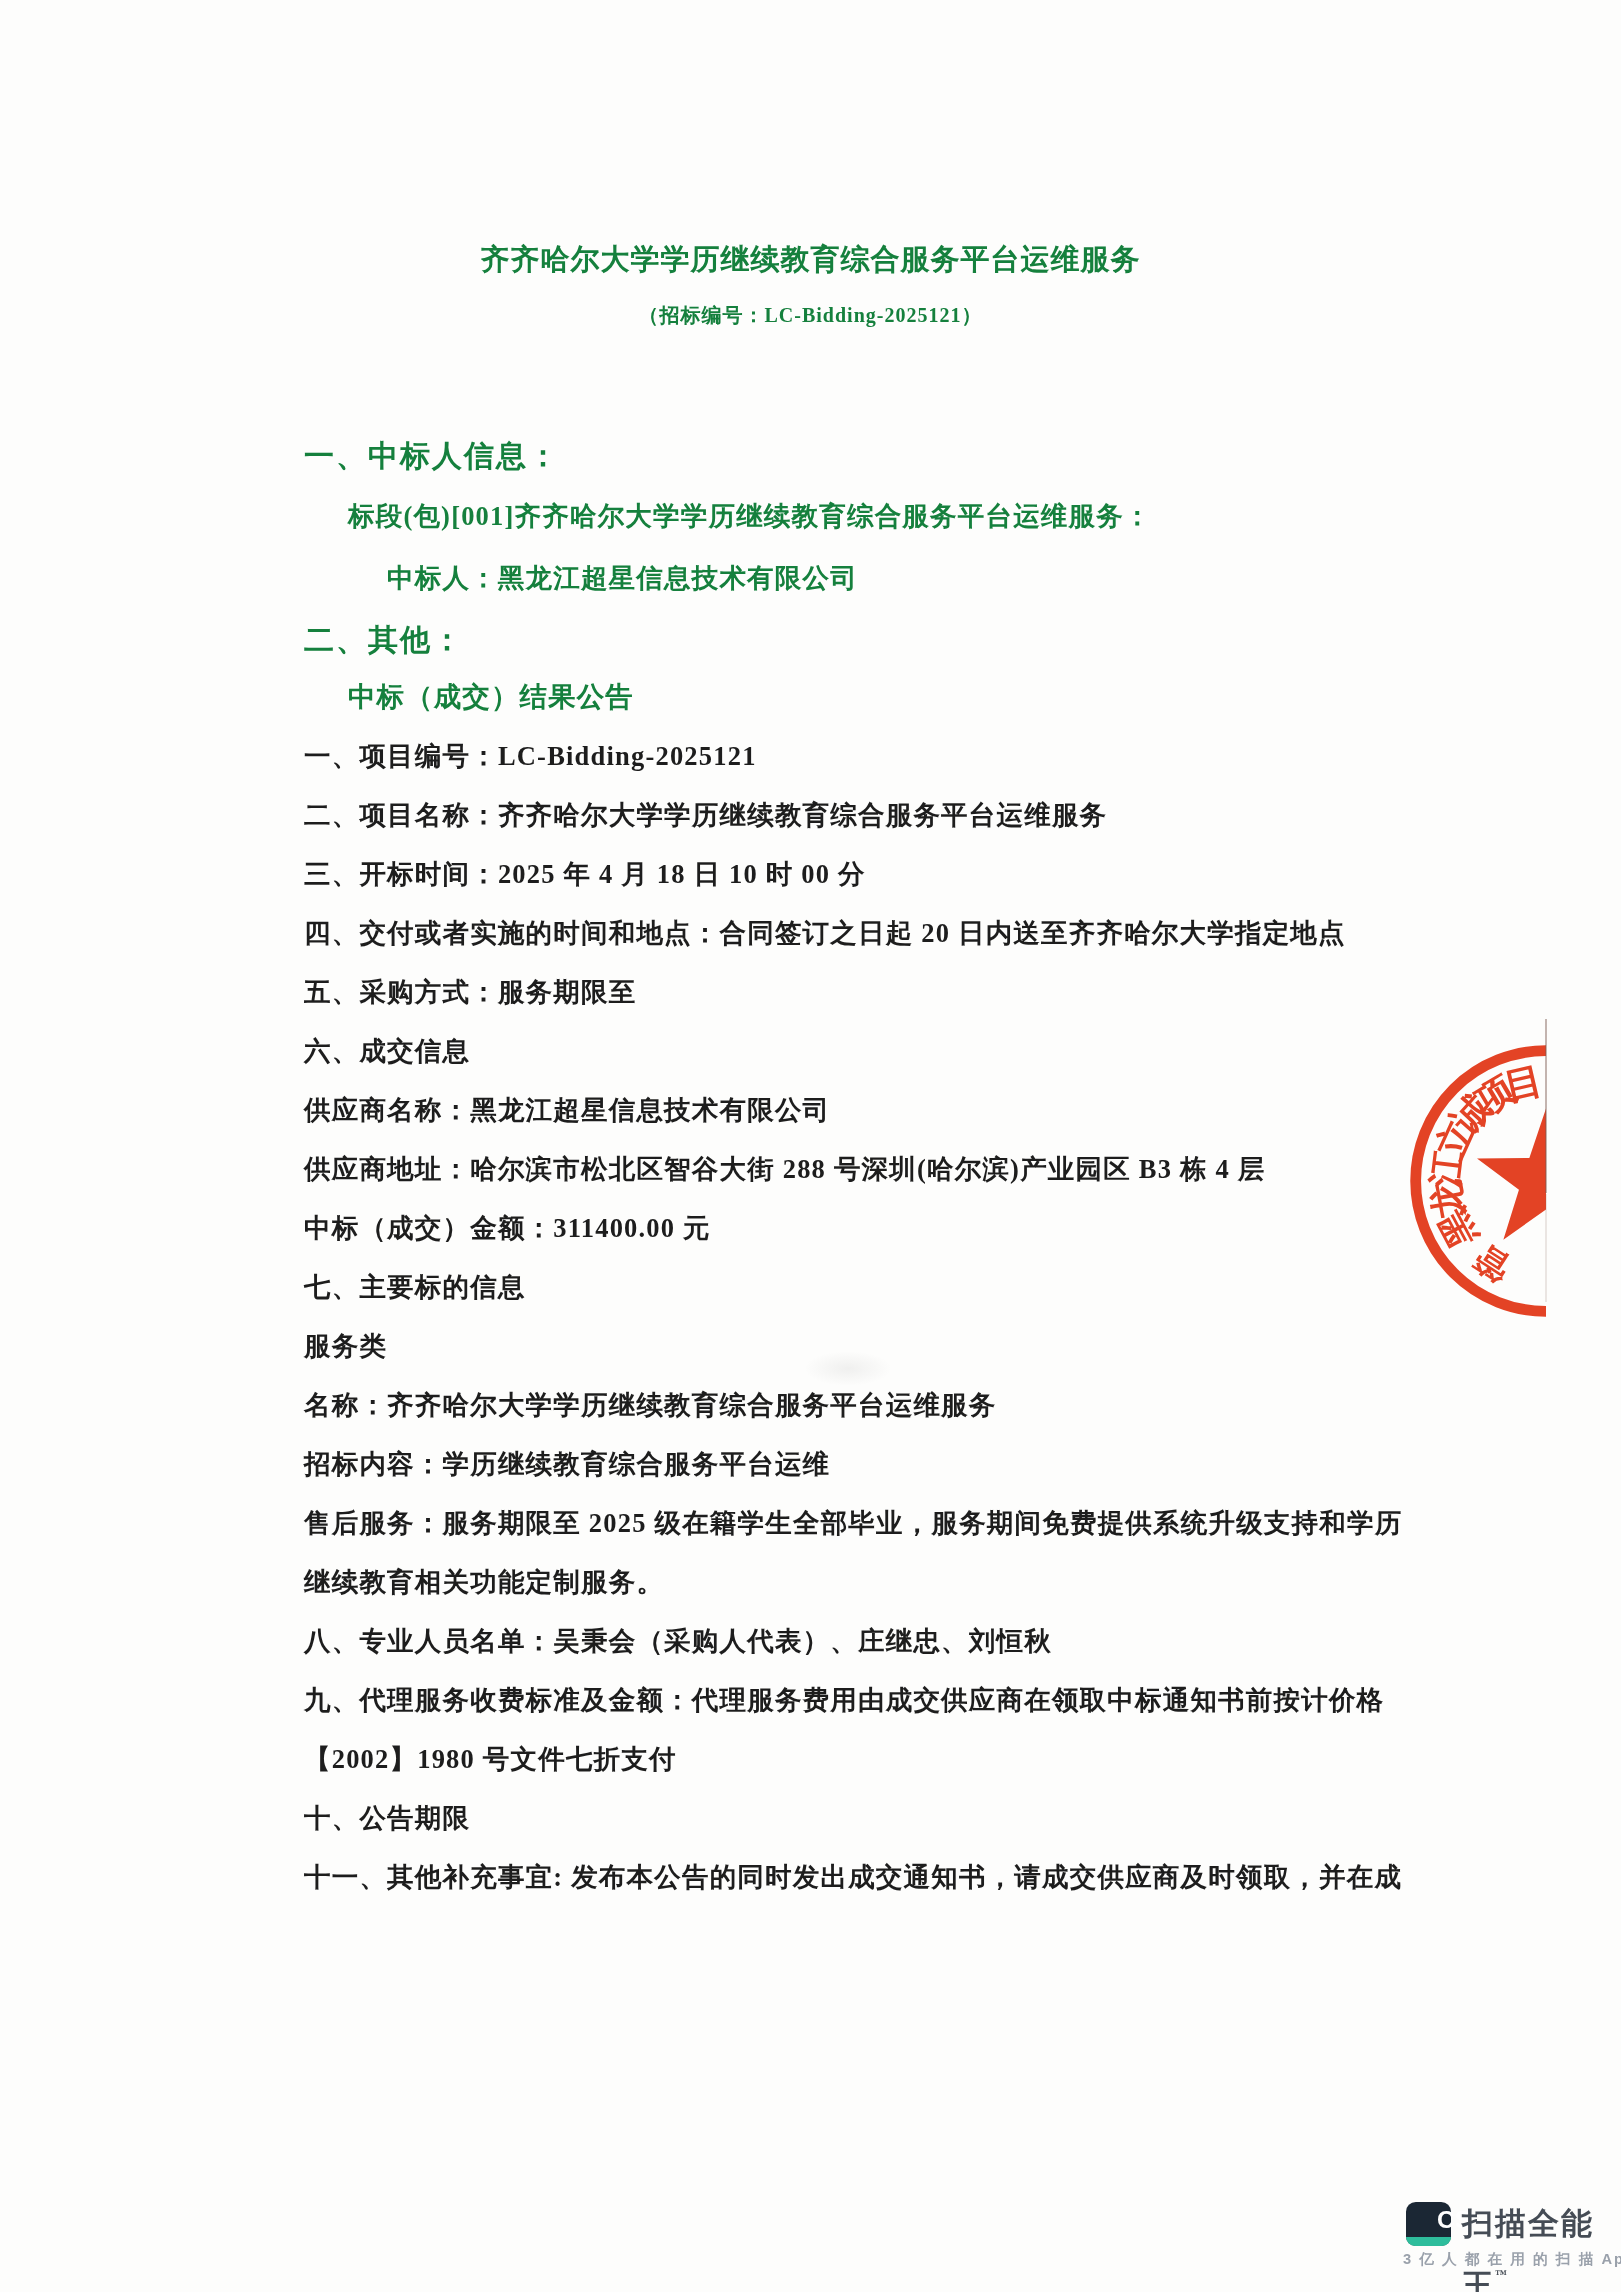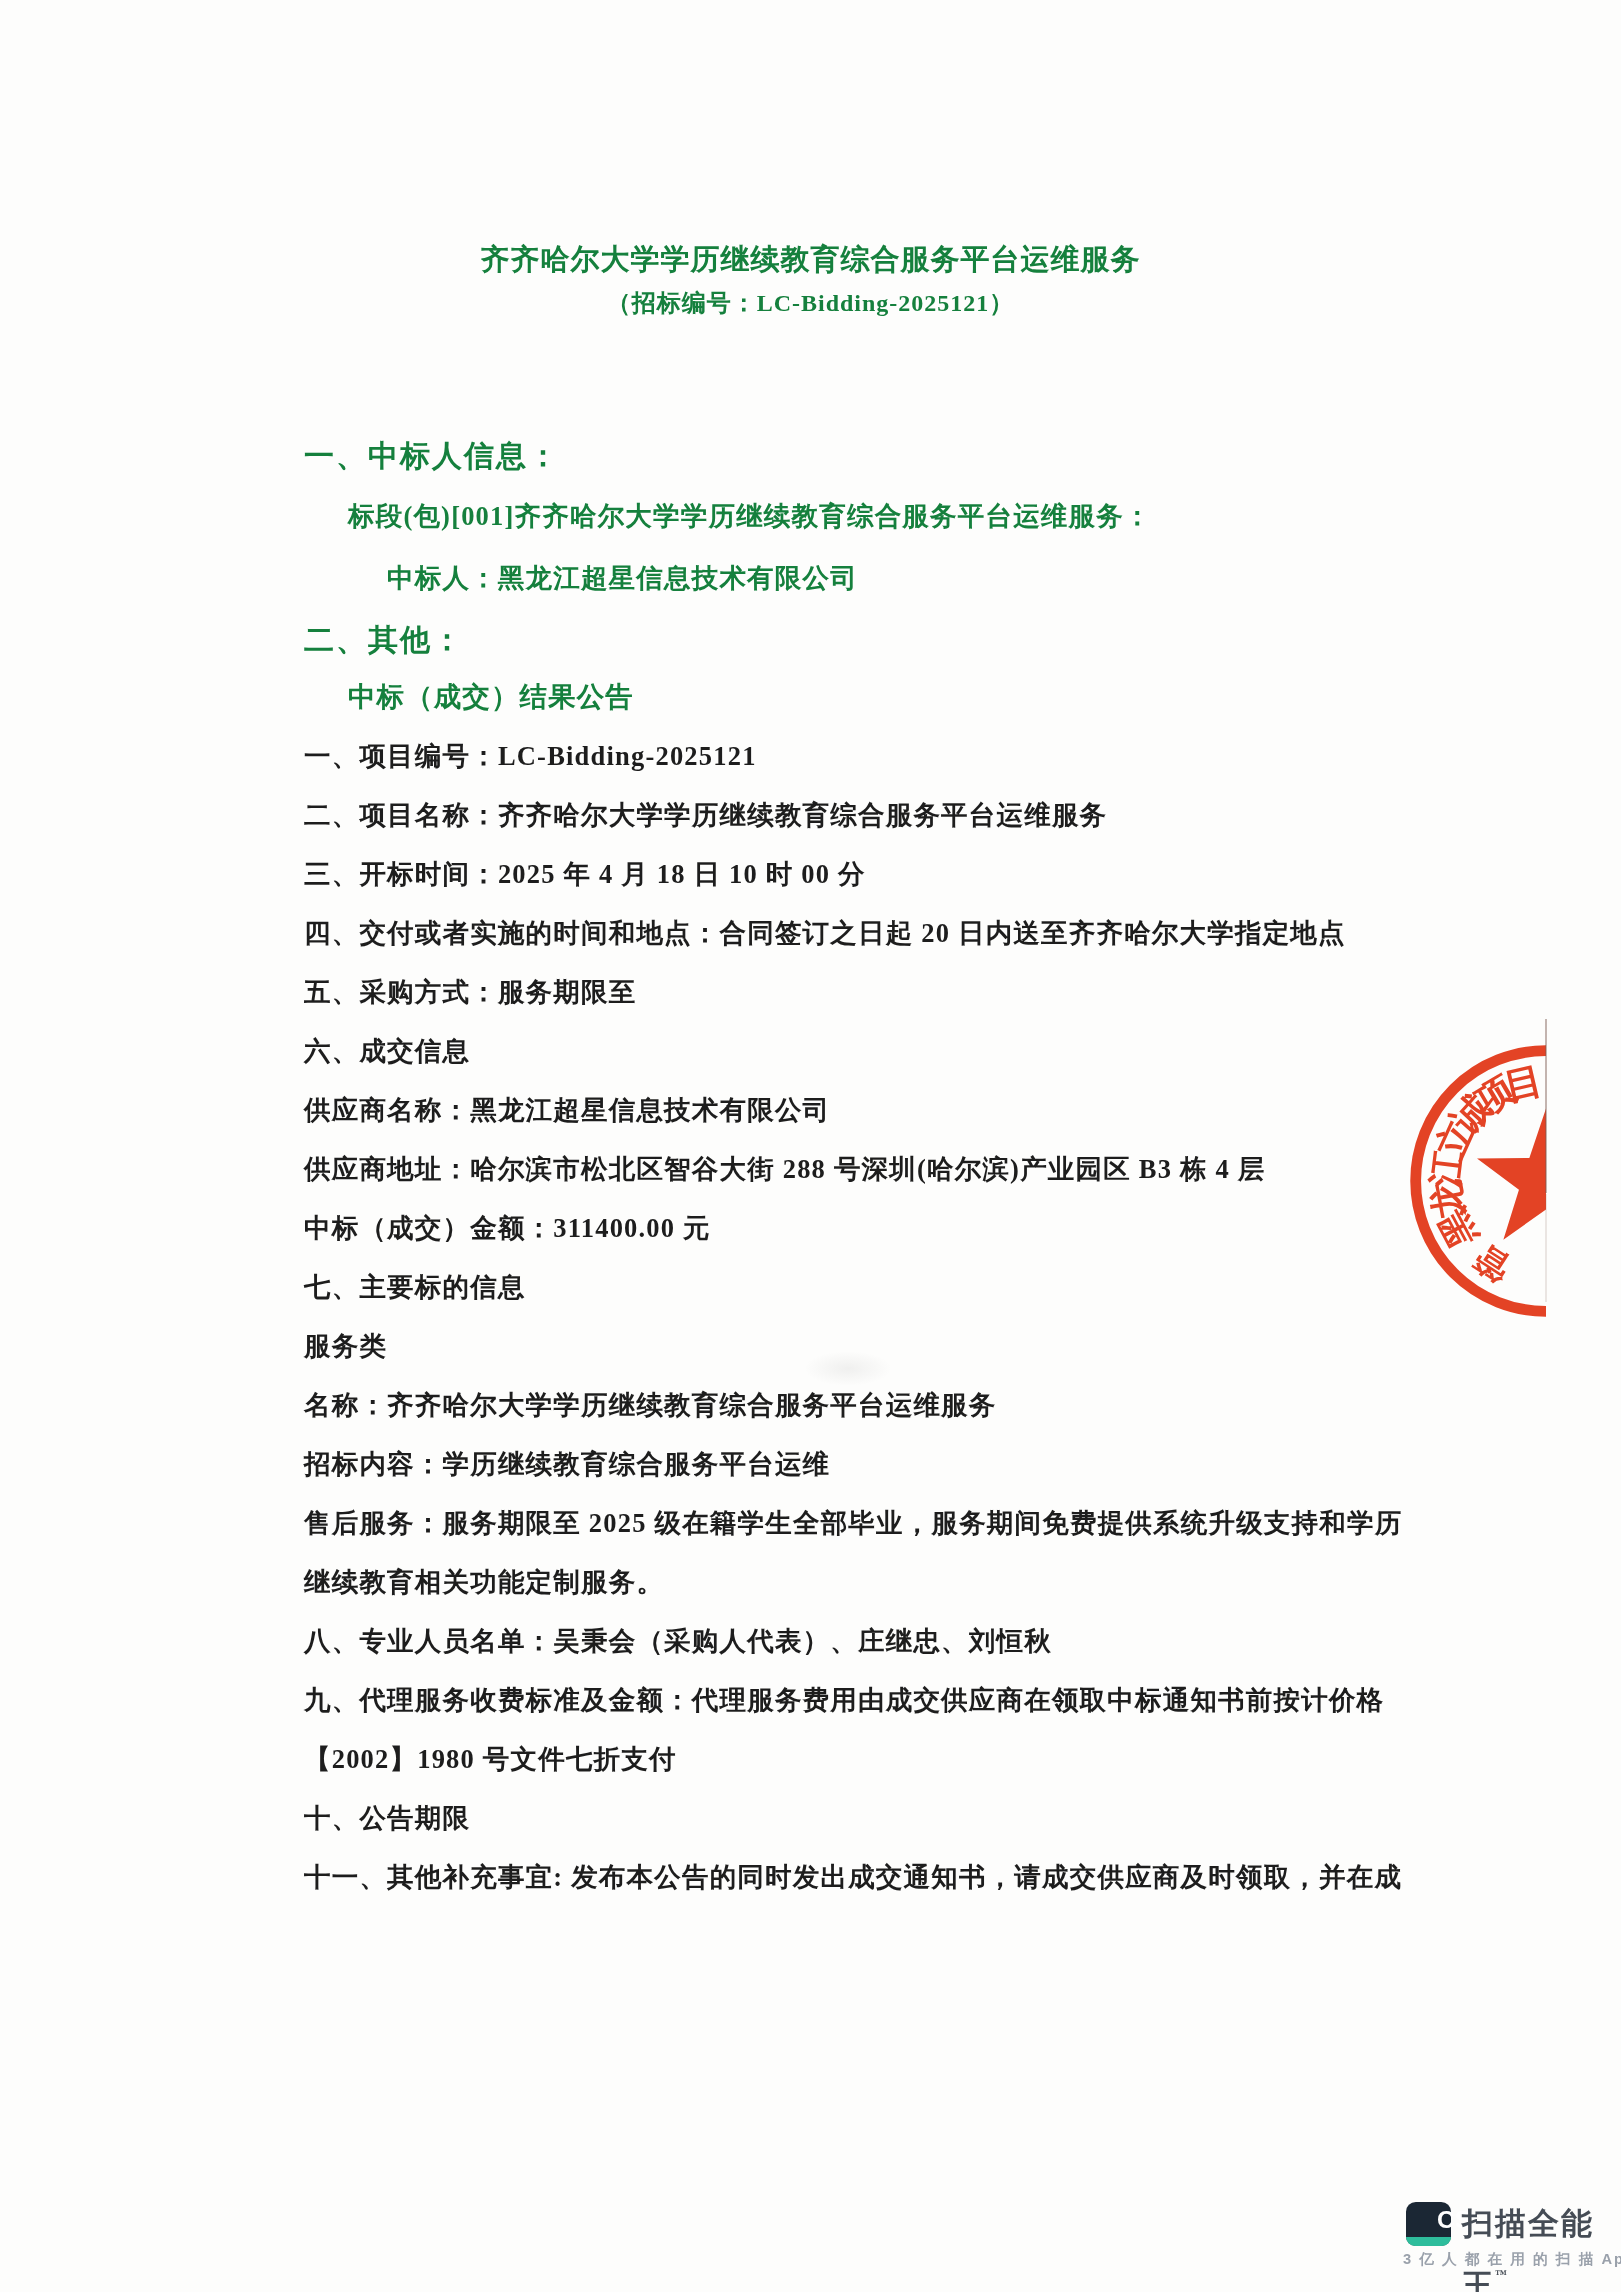--- a/index.html
+++ b/index.html
@@ -3,21 +3,21 @@
 <meta charset="utf-8">
 <style>
   html,body{margin:0;padding:0;background:#ffffff;}
   .page{
     position:relative;width:1621px;height:2293px;background:#fdfdfc;overflow:hidden;
     font-family:"Liberation Serif", serif;color:#1d1d1d;
   }
   .t{position:absolute;white-space:nowrap;color:#15803d;}
   .center{left:0;width:100%;text-align:center;}
   .doc-title{top:230px;height:59px;line-height:59px;font-size:29px;font-weight:700;letter-spacing:1px;}
-  .doc-subtitle{top:274px;height:59px;line-height:59px;font-size:24px;font-weight:700;letter-spacing:1px;}
+  .doc-subtitle{top:286px;height:59px;line-height:59px;font-size:20px;font-weight:700;letter-spacing:1px;}
   .h1{font-size:30px;font-weight:800;letter-spacing:2px;height:59px;line-height:59px;}
   .body-line{font-size:26.5px;font-weight:700;letter-spacing:1.2px;height:59px;line-height:59px;margin-left:8px;}
   #section1-heading{left:304px;top:426px;}
   #lot-line{left:340px;top:487px;}
   #winner-row{left:0;top:549px;width:100%;height:59px;}
   #winner-name{left:379px;top:0;}
   #winner-price{left:910px;top:0;}
   #section2-heading{left:304px;top:610px;}
   #result-title{left:340px;top:668px;font-size:27.4px;}
   #announcement{position:absolute;left:304px;top:727px;}

